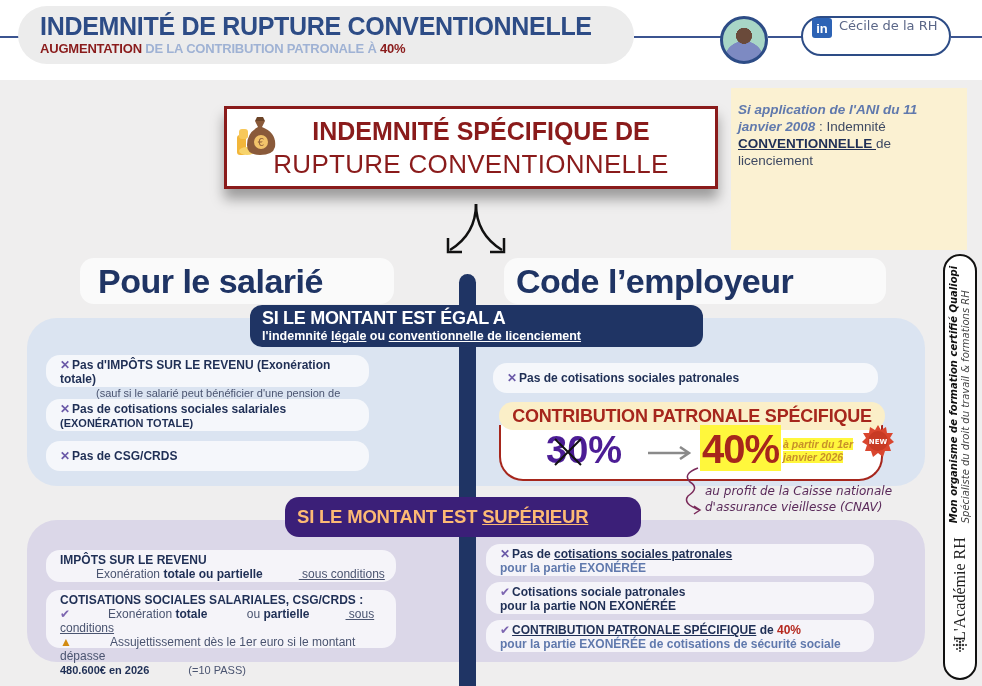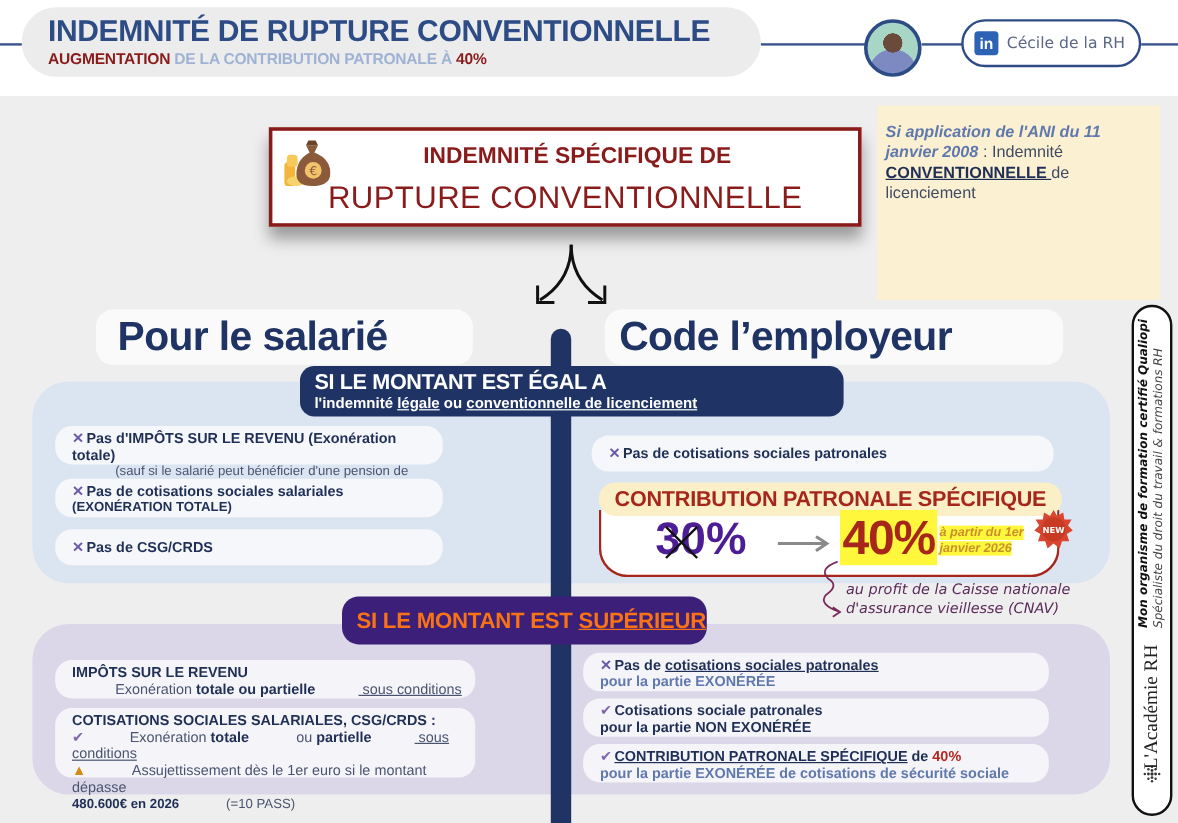--- a/index.html
+++ b/index.html
@@ -7,27 +7,27 @@
   body { position: relative; font-family: "Liberation Sans", sans-serif; color: #1f2f55; }
 
   
   .header { position: absolute; left: 0; top: 0; width: 982px; height: 80px; background: #ffffff; }
   .header-line { position: absolute; top: 36px; height: 2px; background: #3b5490; }
   .title-pill { position: absolute; left: 18px; top: 6px; width: 616px; height: 58px; border-radius: 29px; background: #ececec; padding: 6px 0 0 22px; }
   .title-main { font-family: "Liberation Sans", sans-serif; font-weight: bold; font-size: 25px; color: #2d4c86; letter-spacing: -0.3px; line-height: 28px; }
   .title-sub { font-family: "Liberation Sans", sans-serif; font-weight: bold; font-size: 13px; line-height: 18px; color: #9fb2d4; letter-spacing: -0.2px; }
   .title-sub .red { color: #8a1b1b; }
   .avatar { position: absolute; left: 720px; top: 16px; width: 48px; height: 48px; border-radius: 50%; border: 3px solid #2d4c86; background: radial-gradient(circle at 50% 40%, #6a4a3a 0 24%, transparent 25%), radial-gradient(circle at 50% 100%, #7d8ac2 0 42%, transparent 43%), #a8d6c6; }
-  .linkedin-pill { position: absolute; left: 801px; top: 16px; width: 150px; height: 40px; border-radius: 20px; border: 2.5px solid #2d4c86; background: #ffffff; display: flex; align-items: center; padding-left: 9px; }
+  .linkedin-pill { position: absolute; left: 801px; top: 16px; width: 150px; height: 40px; border-radius: 20px; border: 2.5px solid #2d4c86; background: #ffffff; display: flex; align-items: flex-start; padding-left: 9px; }
   .li-logo { width: 20px; height: 20px; background: #2d63b5; border-radius: 3px; color: #fff; font-family: "Liberation Sans", sans-serif; font-weight: bold; font-size: 13px; display: flex; align-items: center; justify-content: center; margin-right: 7px; }
   .li-name { font-family: "DejaVu Sans", sans-serif; font-size: 13px; color: #5b6788; }
 
   
   .main-box { position: absolute; left: 224px; top: 106px; width: 494px; height: 83px; background: #ffffff; border: 3px solid #8a1b1b; box-shadow: 0 10px 12px rgba(0,0,0,0.35); text-align: center; padding-top: 6px; }
-  .main-box .l1 { font-family: "Liberation Sans", sans-serif; font-weight: bold; font-size: 19px; color: #8a1b1b; padding-left: 20px; line-height: 32px; }
+  .main-box .l1 { font-family: "Liberation Sans", sans-serif; font-weight: bold; font-size: 25px; color: #8a1b1b; padding-left: 20px; line-height: 32px; }
   .main-box .l2 { font-family: "Liberation Sans", sans-serif; font-size: 26px; color: #8a1b1b; line-height: 34px; letter-spacing: 0.3px; }
   .money-icon { position: absolute; left: 8px; top: 2px; width: 46px; height: 46px; }
 
   .split-arrow { position: absolute; left: 444px; top: 200px; width: 64px; height: 55px; }
 
   
   .note { position: absolute; left: 731px; top: 88px; width: 236px; height: 162px; background: #fbf1d2; padding: 13px 8px 0 7px; font-size: 13.5px; line-height: 17px; color: #3f4a63; }
   .note .lead { color: #6079ad; font-weight: bold; text-decoration: underline; }
   .note .lead-it { color: #6079ad; font-weight: bold; font-style: italic; }
   .note .strong { color: #1f2f55; font-weight: bold; text-decoration: underline; }
@@ -42,21 +42,21 @@
 
   
   .sec-blue { position: absolute; left: 27px; top: 318px; width: 898px; height: 168px; background: #dbe4f1; border-radius: 30px; }
   .sec-purple { position: absolute; left: 27px; top: 520px; width: 898px; height: 142px; background: #dbd7e8; border-radius: 30px; }
 
   .badge-eq { position: absolute; left: 250px; top: 305px; width: 453px; height: 42px; background: #1f3464; border-radius: 12px; padding: 3px 0 0 12px; color: #fff; }
   .badge-eq .b1 { font-family: "Liberation Sans", sans-serif; font-weight: bold; font-size: 18px; line-height: 20px; letter-spacing: -0.3px; }
   .badge-eq .b2 { font-family: "Liberation Sans", sans-serif; font-weight: bold; font-size: 12.5px; line-height: 16px; }
   .badge-eq .u { text-decoration: underline; }
 
-  .badge-sup { position: absolute; left: 285px; top: 497px; width: 304px; height: 40px; background: #3b1f78; border-radius: 14px; padding-left: 12px; color: #f97316; font-family: "Liberation Sans", sans-serif; font-weight: bold; font-size: 18.5px; line-height: 40px; letter-spacing: -0.2px; }
+  .badge-sup { position: absolute; left: 285px; top: 497px; width: 356px; height: 40px; background: #3b1f78; border-radius: 14px; padding-left: 12px; color: #fdba74; font-family: "Liberation Sans", sans-serif; font-weight: bold; font-size: 18.5px; line-height: 40px; letter-spacing: -0.2px; }
   .badge-sup .u { text-decoration: underline; }
 
   .item { position: absolute; background: #f5f7fb; border-radius: 14px; padding: 3px 0 0 14px; font-size: 12px; line-height: 14px; color: #1f2f55; }
   .item .bold { font-weight: bold; }
   .item .light { color: #4a5470; margin-left: 36px; }
   .item .x { color: #6b5aa8; font-weight: bold; margin-right: 2px; }
   .item .chk { color: #7c65b0; margin-right: 2px; }
   .item .warn { color: #d28a12; margin-right: 2px; }
   .item .blue { color: #6079ad; font-weight: bold; }
   .item .u { text-decoration: underline; }

